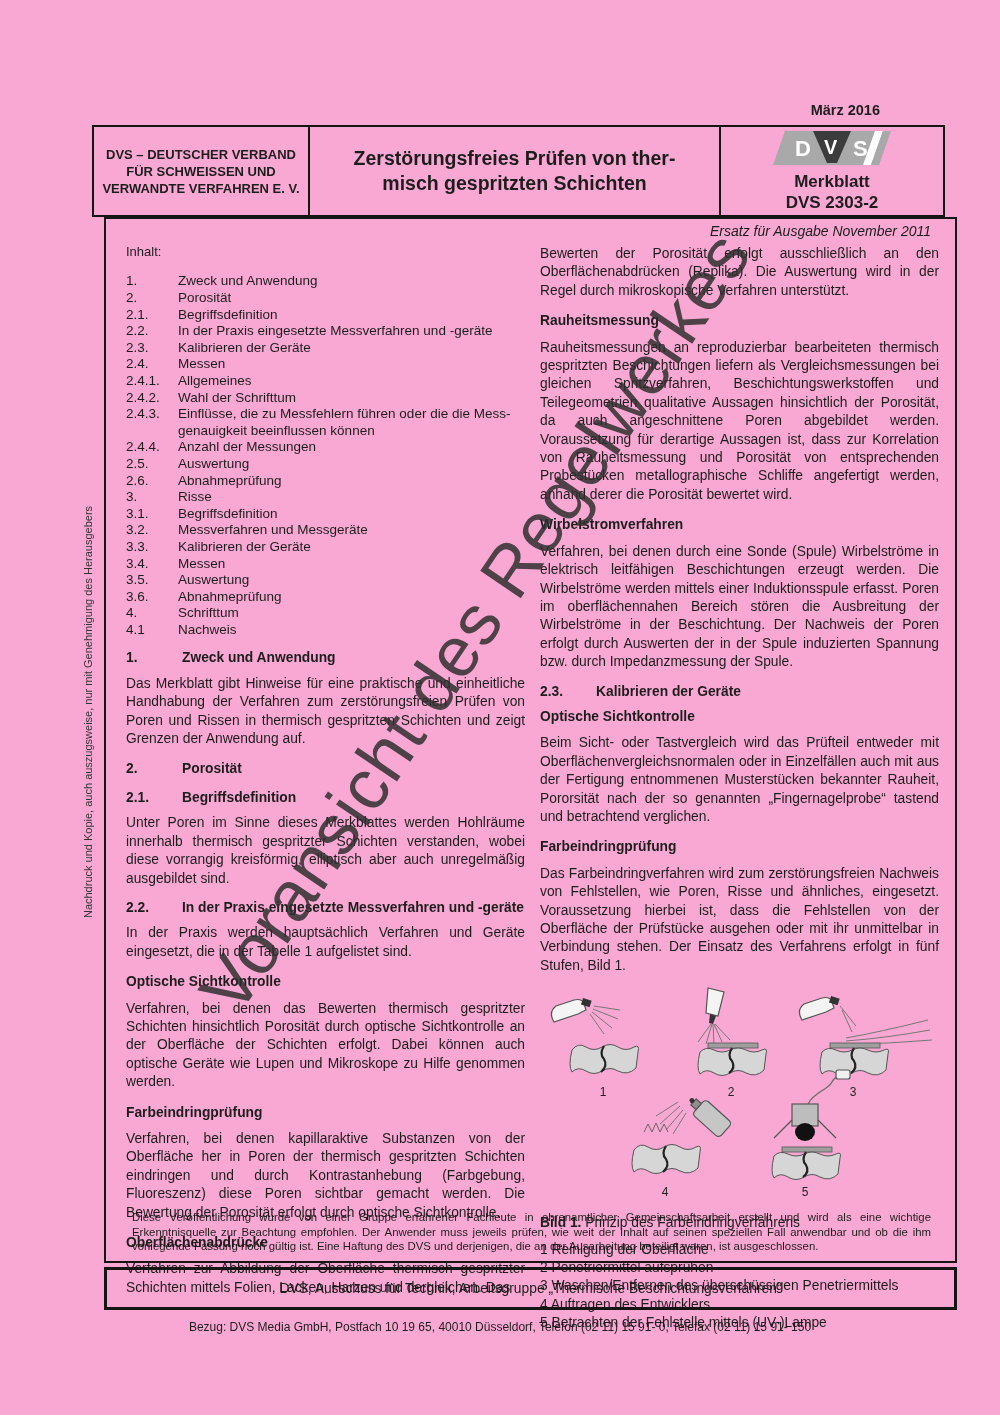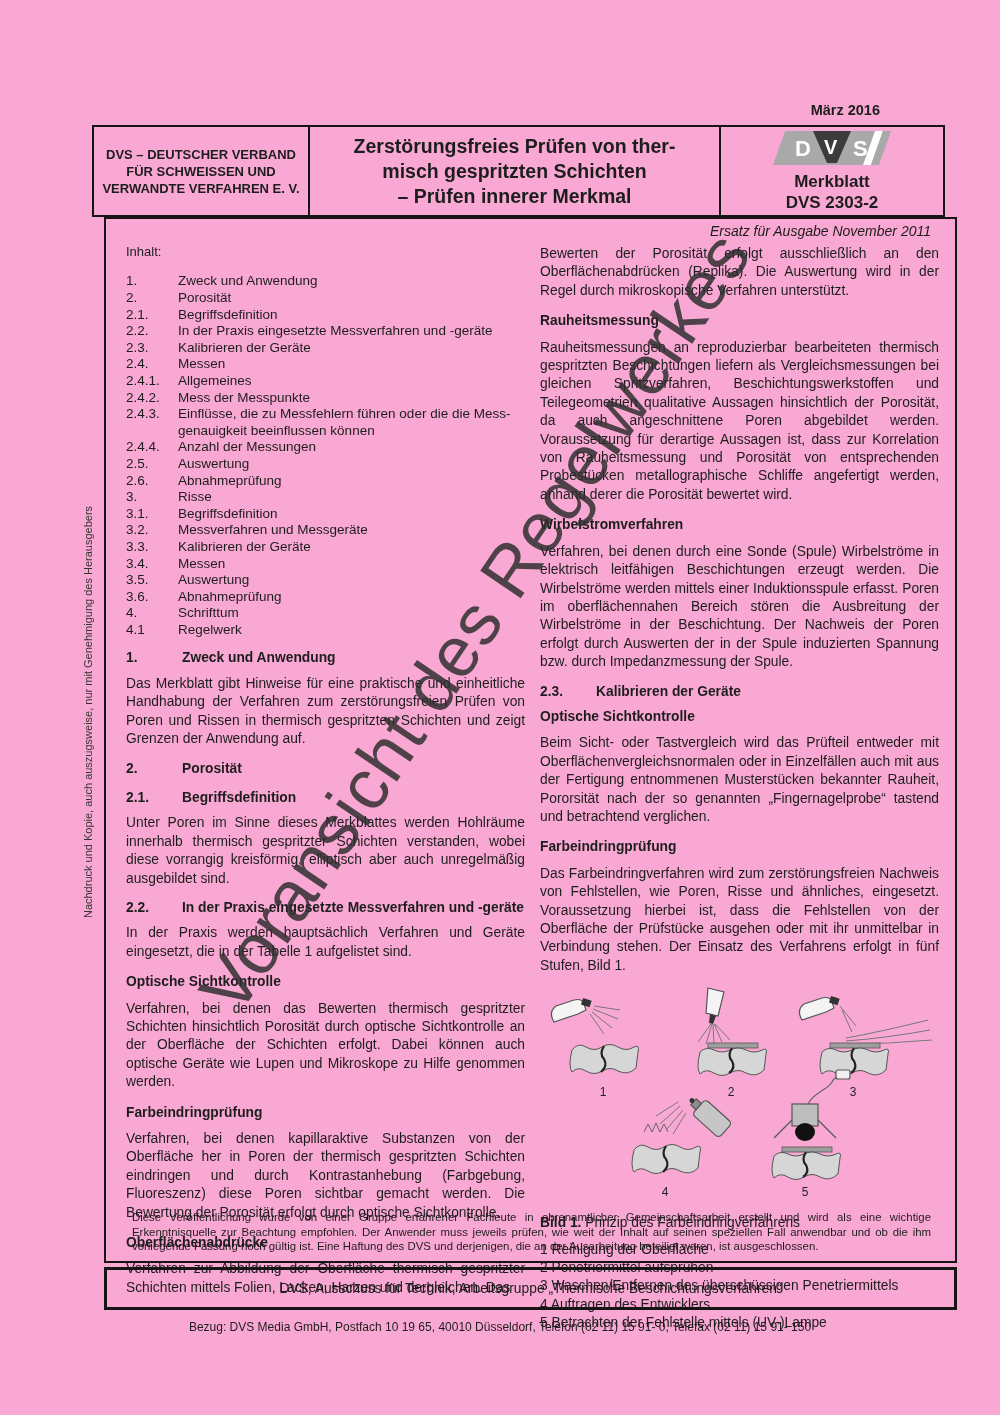--- a/index.html
+++ b/index.html
@@ -56,21 +56,20 @@
 
   <div class="header-box">
     <div class="hcell org">
       <span>DVS – DEUTSCHER VERBAND</span>
       <span>FÜR SCHWEISSEN UND</span>
       <span>VERWANDTE VERFAHREN E. V.</span>
     </div>
     <div class="hcell title">
       <span>Zerstörungsfreies Prüfen von ther-</span>
       <span>misch gespritzten Schichten</span>
-      <span>–  Prüfen innerer Merkmal</span>
     </div>
     <div class="hcell docid">
       <svg class="logo" width="122" height="38" viewBox="0 0 122 38">
         <polygon points="14,2 118,2 106,36 2,36" fill="#a9a9a9"></polygon>
         <polygon points="104,2 112,2 100,36 92,36" fill="#ffffff"></polygon>
         <polygon points="112,2 120,2 108,36 100,36" fill="#a9a9a9"></polygon>
         <polygon points="42,2 80,2 66,34 56,34" fill="#3c3c3c"></polygon>
         <text x="24" y="27" font-family="Liberation Sans, sans-serif" font-size="22" font-weight="bold" fill="#ffffff">D</text>
         <text x="53" y="25" font-family="Liberation Sans, sans-serif" font-size="20" font-weight="bold" fill="#ffffff">V</text>
         <text x="82" y="27" font-family="Liberation Sans, sans-serif" font-size="22" font-weight="bold" fill="#ffffff">S</text>
@@ -109,21 +108,21 @@
         <div class="toc-row">
             <span class="toc-num">2.4.</span>
             <span class="toc-label">Messen</span>
           </div>
         <div class="toc-row">
             <span class="toc-num">2.4.1.</span>
             <span class="toc-label">Allgemeines</span>
           </div>
         <div class="toc-row">
             <span class="toc-num">2.4.2.</span>
-            <span class="toc-label">Mess der Messpunkte</span>
+            <span class="toc-label">Wahl der Schrifttum</span>
           </div>
         <div class="toc-row">
             <span class="toc-num">2.4.3.</span>
             <span class="toc-label">Einflüsse, die zu Messfehlern führen oder die die Mess­genauigkeit beeinflussen können</span>
           </div>
         <div class="toc-row">
             <span class="toc-num">2.4.4.</span>
             <span class="toc-label">Anzahl der Messungen</span>
           </div>
         <div class="toc-row">
@@ -161,21 +160,21 @@
         <div class="toc-row">
             <span class="toc-num">3.6.</span>
             <span class="toc-label">Abnahmeprüfung</span>
           </div>
         <div class="toc-row">
             <span class="toc-num">4.</span>
             <span class="toc-label">Schrifttum</span>
           </div>
         <div class="toc-row">
             <span class="toc-num">4.1</span>
-            <span class="toc-label">Regelwerk</span>
+            <span class="toc-label">Nachweis</span>
           </div>
       </div>
 
       <div class="sec-head">
         <span class="sec-num">1.</span>
         <span>Zweck und Anwendung</span>
       </div>
       <p>Das Merkblatt gibt Hinweise für eine praktische und einheitliche Handhabung der Verfahren zum zerstörungsfreien Prüfen von Poren und Rissen in thermisch gespritzten Schichten und zeigt Grenzen der Anwendung auf.</p>
 
       <div class="sec-head">

